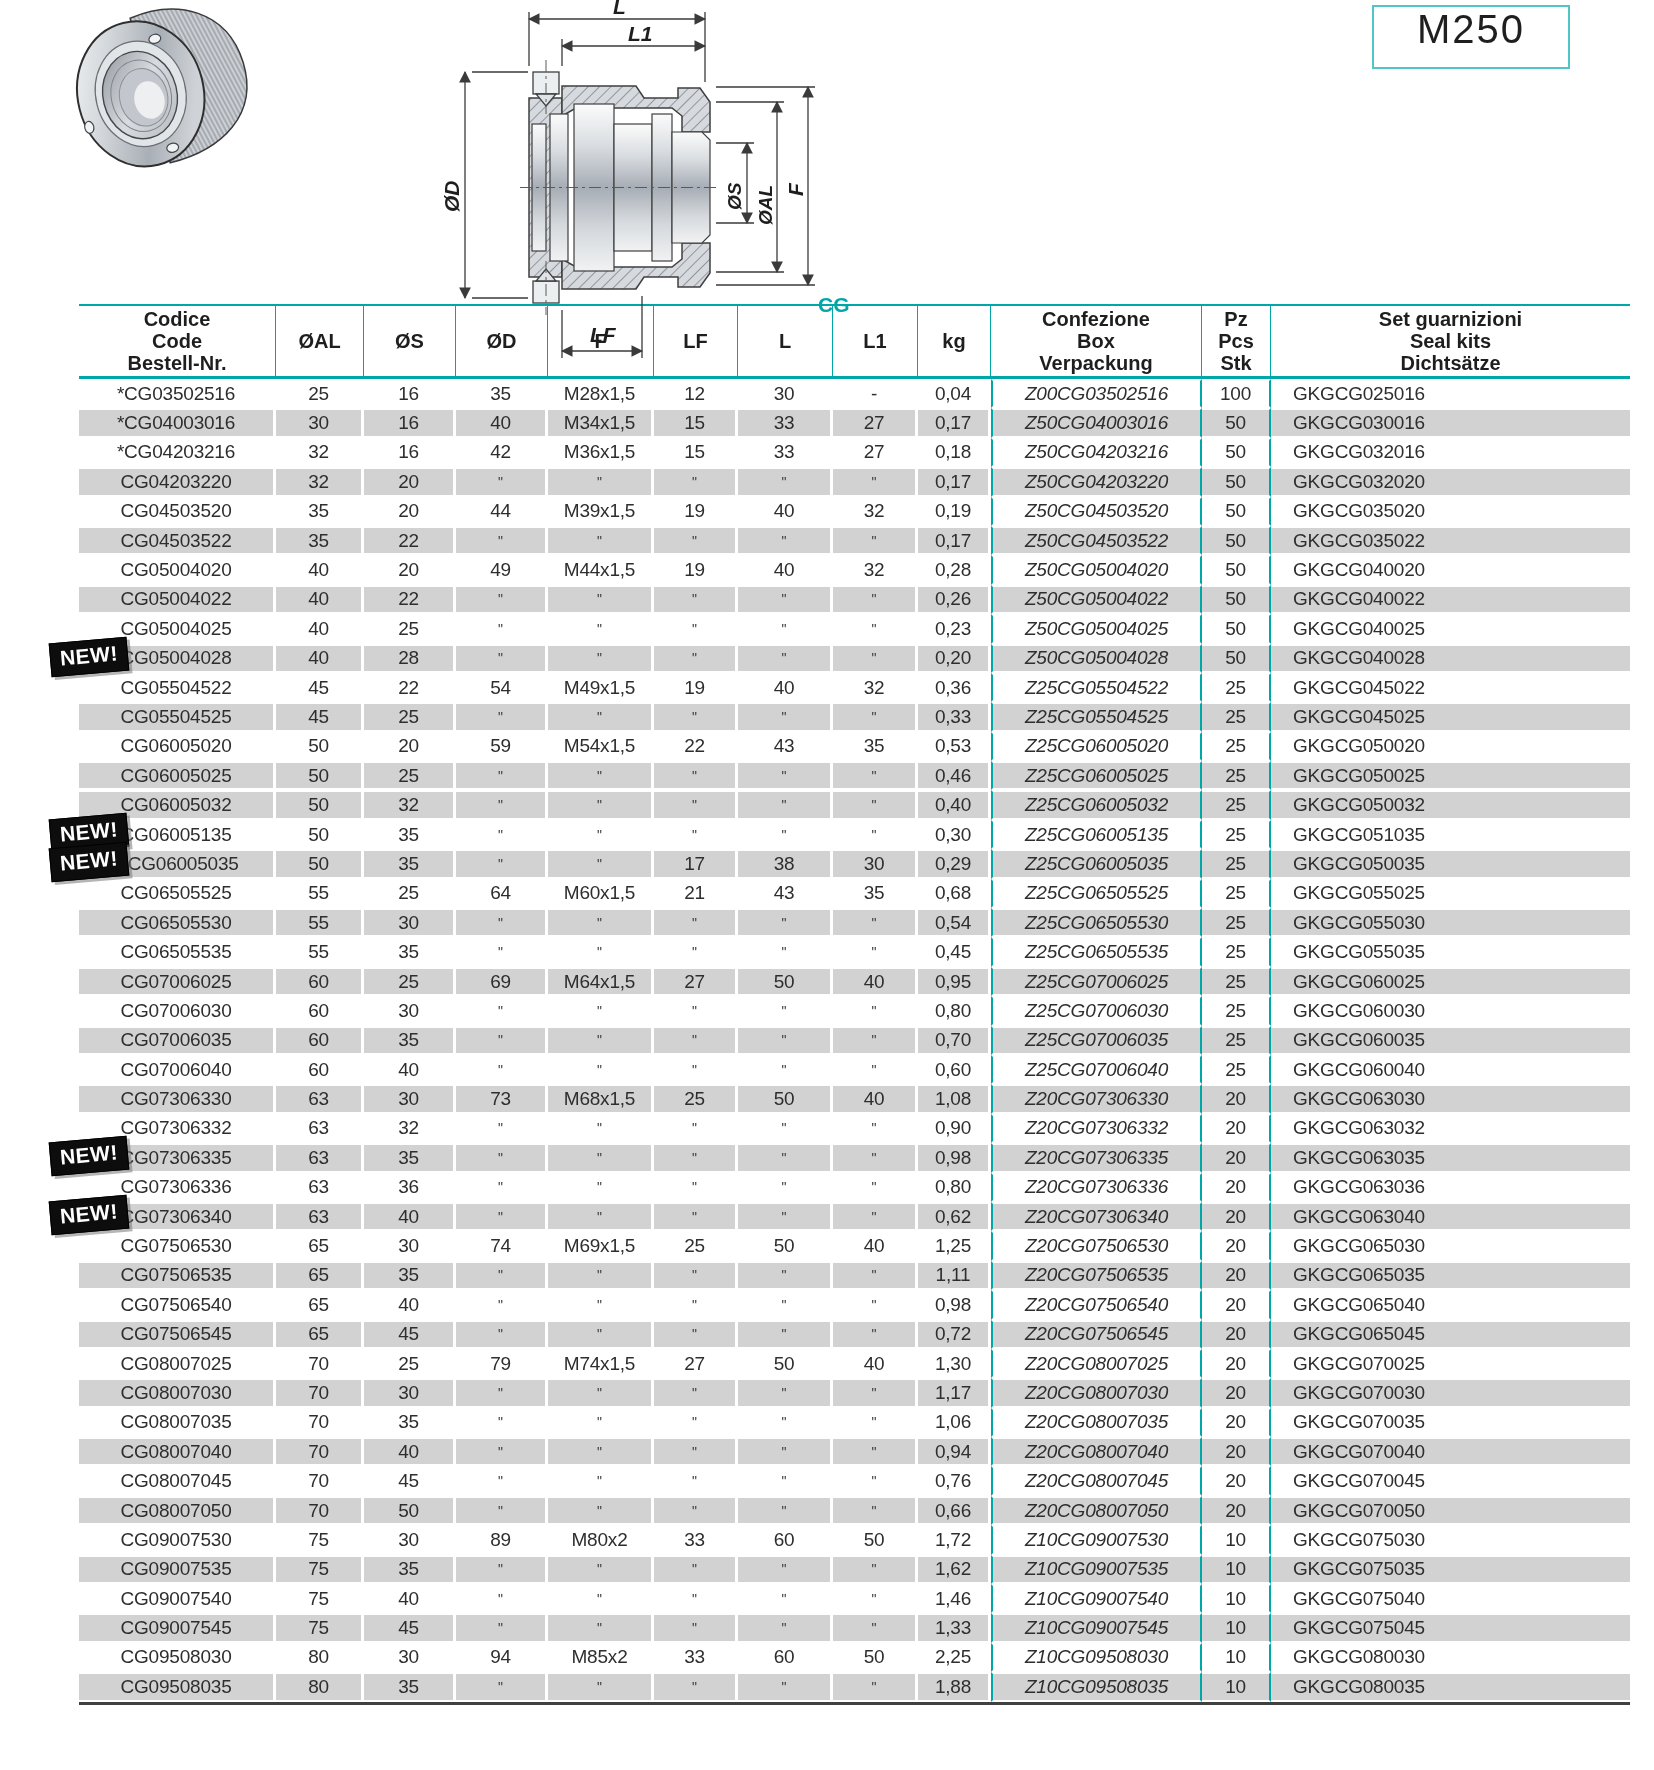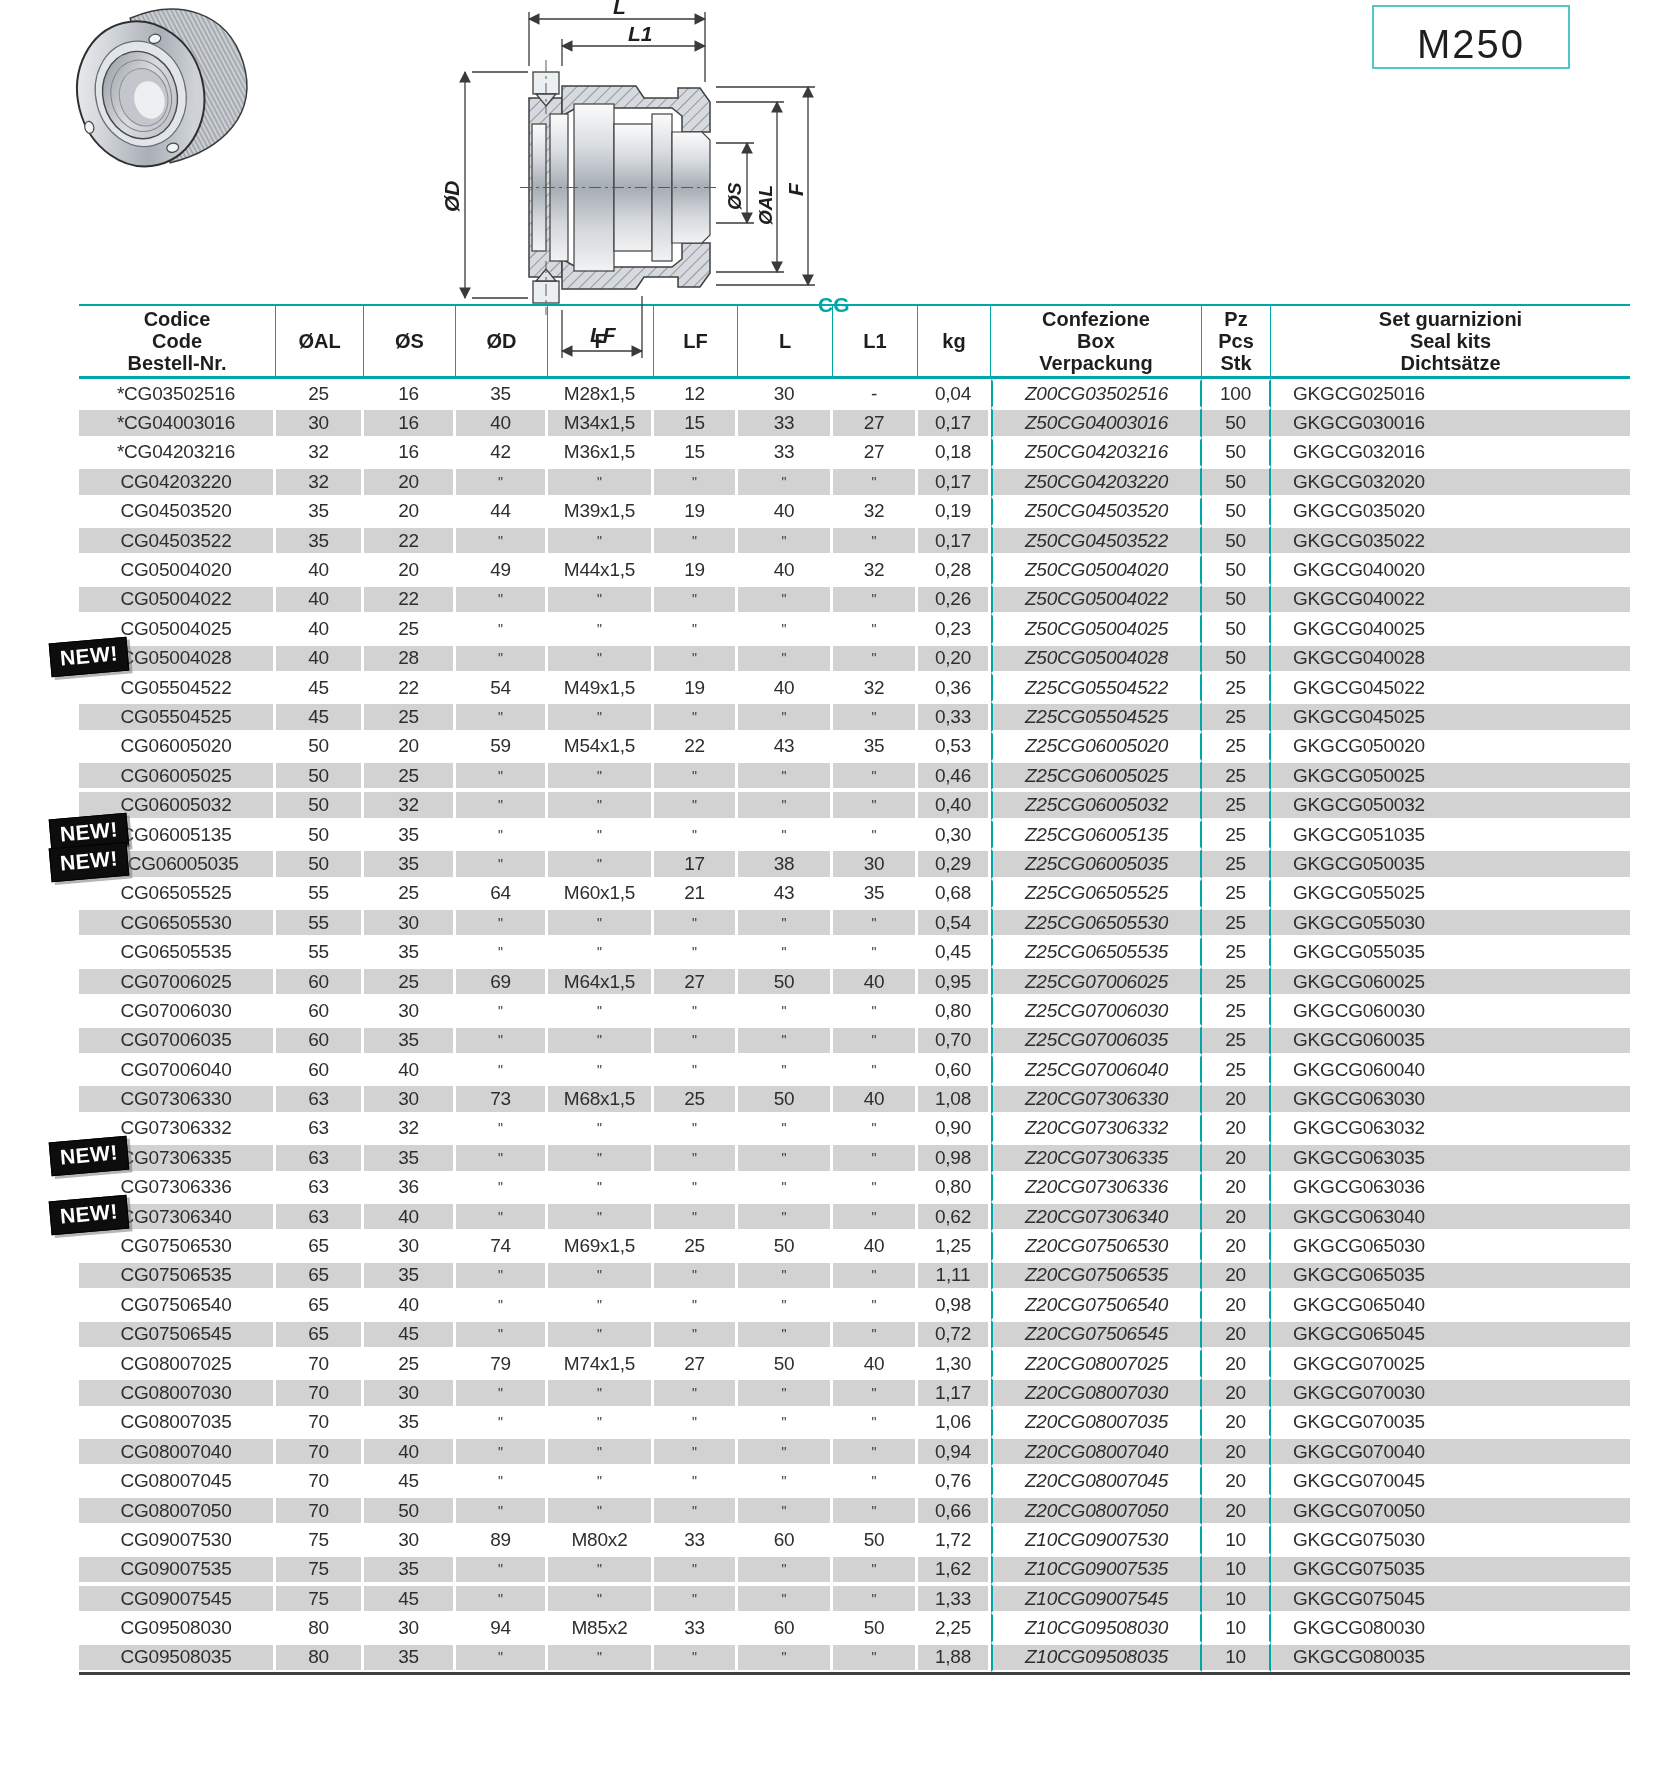--- a/index.html
+++ b/index.html
@@ -1,20 +1,20 @@
 <!DOCTYPE html>
 <html><head>
 <meta charset="utf-8">
 <style>
   html,body{margin:0;padding:0;background:#ffffff;}
   .page{position:relative;width:1654px;height:1770px;background:#fff;overflow:hidden;
         font-family:"Liberation Sans",sans-serif;color:#2e2e2e;}
   
   .model-box{position:absolute;left:1372px;top:5px;width:198px;height:64px;
-      border:2px solid #52c5c6;display:flex;align-items:flex-end;justify-content:center;
+      border:2px solid #52c5c6;display:flex;align-items:flex-start;justify-content:center;
       box-sizing:border-box;}
   .model-box span{font-size:40px;font-weight:500;letter-spacing:2px;color:#1f1f1f;}
   
   .photo{position:absolute;left:48px;top:0;z-index:2;}
   .drawing{position:absolute;left:380px;top:0;z-index:3;}
   
   .tablewrap{position:absolute;left:79px;top:304px;width:1551px;z-index:1;}
   table{border-collapse:separate;border-spacing:0;table-layout:fixed;width:1551px;
         border-top:2px solid #00a6a8;border-bottom:3px solid #404040;}
   thead th{height:70px;vertical-align:middle;text-align:center;font-size:20px;font-weight:700;
@@ -765,20 +765,34 @@
       <td class="ditto">"</td>
       <td class="ditto">"</td>
       <td class="ditto">"</td>
       <td class="ditto">"</td>
       <td class="ditto">"</td>
       <td>1,62</td>
       <td class="c-box">Z10CG09007535</td>
       <td class="c-pcs">10</td>
       <td class="c-seal">GKGCG075035</td>
     </tr>
+          <tr>
+      <td>CG09007540</td>
+      <td>75</td>
+      <td>40</td>
+      <td class="ditto">"</td>
+      <td class="ditto">"</td>
+      <td class="ditto">"</td>
+      <td class="ditto">"</td>
+      <td class="ditto">"</td>
+      <td>1,46</td>
+      <td class="c-box">Z10CG09007540</td>
+      <td class="c-pcs">10</td>
+      <td class="c-seal">GKGCG075040</td>
+    </tr>
           <tr class="gray">
       <td>CG09007545</td>
       <td>75</td>
       <td>45</td>
       <td class="ditto">"</td>
       <td class="ditto">"</td>
       <td class="ditto">"</td>
       <td class="ditto">"</td>
       <td class="ditto">"</td>
       <td>1,33</td>

